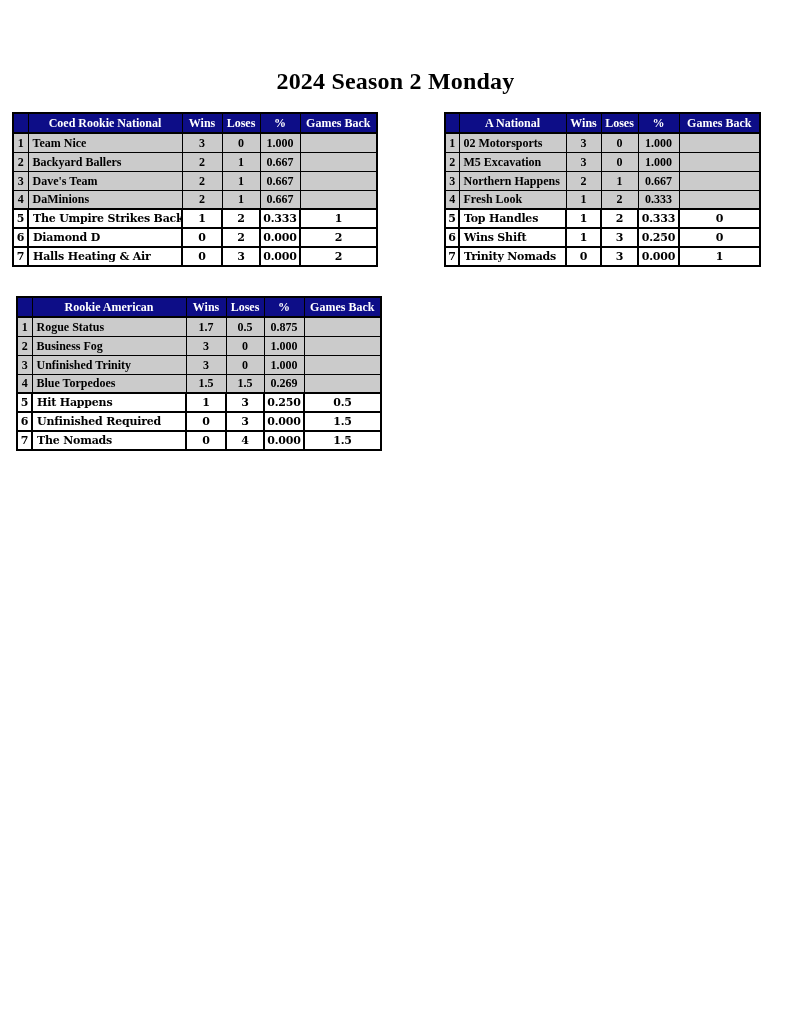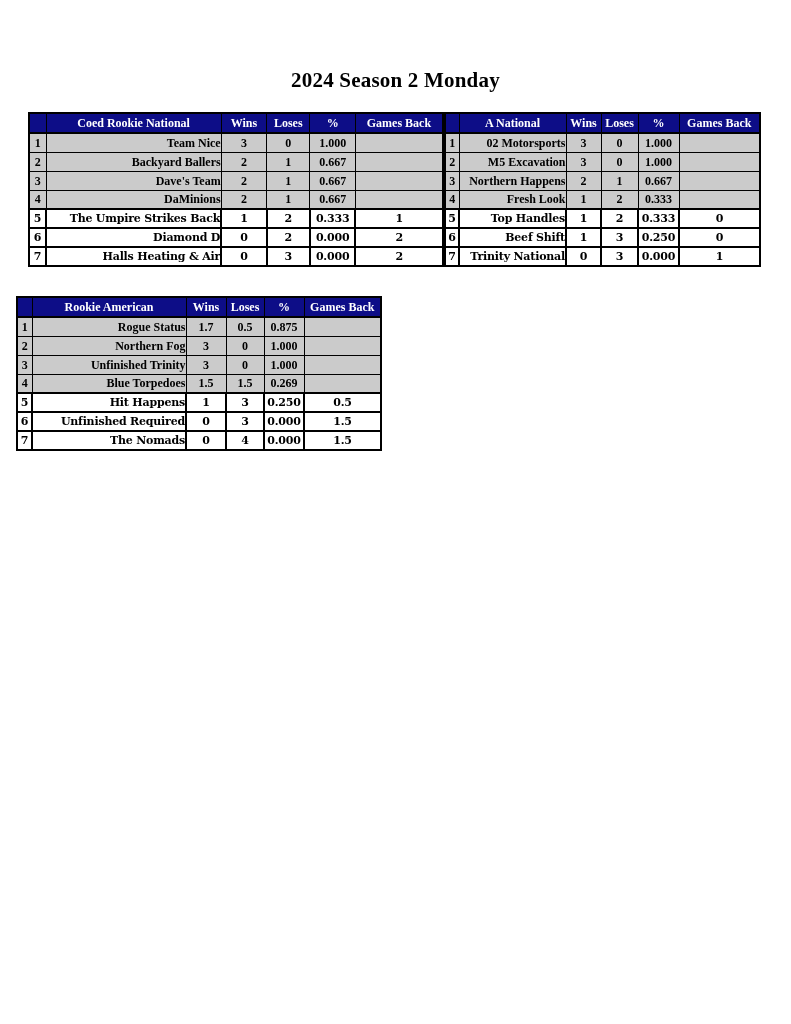--- a/index.html
+++ b/index.html
@@ -8,29 +8,29 @@
     width: 791px; height: 1024px;
     position: relative;
     font-family: "Liberation Serif", serif;
     overflow: hidden;
   }
   .page-title {
     position: absolute;
     top: 68px; left: 0;
     width: 791px;
     text-align: center;
-    font-size: 21px;
+    font-size: 24px;
     font-weight: bold;
     color: #000000;
     letter-spacing: 0.2px;
   }
   .standings {
     position: absolute;
   }
-  .tbl-coed    { left: 28px;  top: 112px; width: 416px; border-radius: 32px; }
+  .tbl-coed    { left: 12px;  top: 112px; width: 364px; border-radius: 32px; }
   .tbl-anat    { left: 444px; top: 112px; width: 315px; }
   .tbl-rookie  { left: 16px;  top: 296px; width: 316px; }
 
   table {
     border-collapse: collapse;
     table-layout: fixed;
     width: 100%;
     border: 2px solid var(--border, #000);
   }
   
@@ -66,21 +66,21 @@
     font-size: 12px;
     font-weight: bold;
     color: #000000;
     border: 1px solid var(--border, #000);
     text-align: center;
     vertical-align: middle;
     white-space: nowrap;
     overflow: hidden;
     line-height: 1;
   }
-  td.cell-team { text-align: right; padding-left: 4px; }
+  td.cell-team { text-align: left; padding-left: 4px; }
   tr.row-top td { background: var(--row-gray, #cbcbcb); }
   tr.row-bottom td {
     background: var(--row-white, #ffffff);
     border-width: 2px;
     font-family: "DejaVu Serif", serif;
     font-size: 11px;
     letter-spacing: -0.2px;
   }
 </style>
 </head>
@@ -225,29 +225,29 @@
         <tr class="row-bottom">
           <td class="cell-rank">5</td>
           <td class="cell-team">Top Handles</td>
           <td class="cell-wins">1</td>
           <td class="cell-loses">2</td>
           <td class="cell-pct">0.333</td>
           <td class="cell-gb">0</td>
         </tr>
         <tr class="row-bottom">
           <td class="cell-rank">6</td>
-          <td class="cell-team">Beef Shift</td>
+          <td class="cell-team">Wins Shift</td>
           <td class="cell-wins">1</td>
           <td class="cell-loses">3</td>
           <td class="cell-pct">0.250</td>
           <td class="cell-gb">0</td>
         </tr>
         <tr class="row-bottom">
           <td class="cell-rank">7</td>
-          <td class="cell-team">Trinity National</td>
+          <td class="cell-team">Trinity Nomads</td>
           <td class="cell-wins">0</td>
           <td class="cell-loses">3</td>
           <td class="cell-pct">0.000</td>
           <td class="cell-gb">1</td>
         </tr>
       </tbody>
   </table>
 </div>
 
 <div class="standings tbl-rookie">
@@ -274,21 +274,21 @@
         <tr class="row-top">
           <td class="cell-rank">1</td>
           <td class="cell-team">Rogue Status</td>
           <td class="cell-wins">1.7</td>
           <td class="cell-loses">0.5</td>
           <td class="cell-pct">0.875</td>
           <td class="cell-gb"></td>
         </tr>
         <tr class="row-top">
           <td class="cell-rank">2</td>
-          <td class="cell-team">Northern Fog</td>
+          <td class="cell-team">Business Fog</td>
           <td class="cell-wins">3</td>
           <td class="cell-loses">0</td>
           <td class="cell-pct">1.000</td>
           <td class="cell-gb"></td>
         </tr>
         <tr class="row-top">
           <td class="cell-rank">3</td>
           <td class="cell-team">Unfinished Trinity</td>
           <td class="cell-wins">3</td>
           <td class="cell-loses">0</td>

